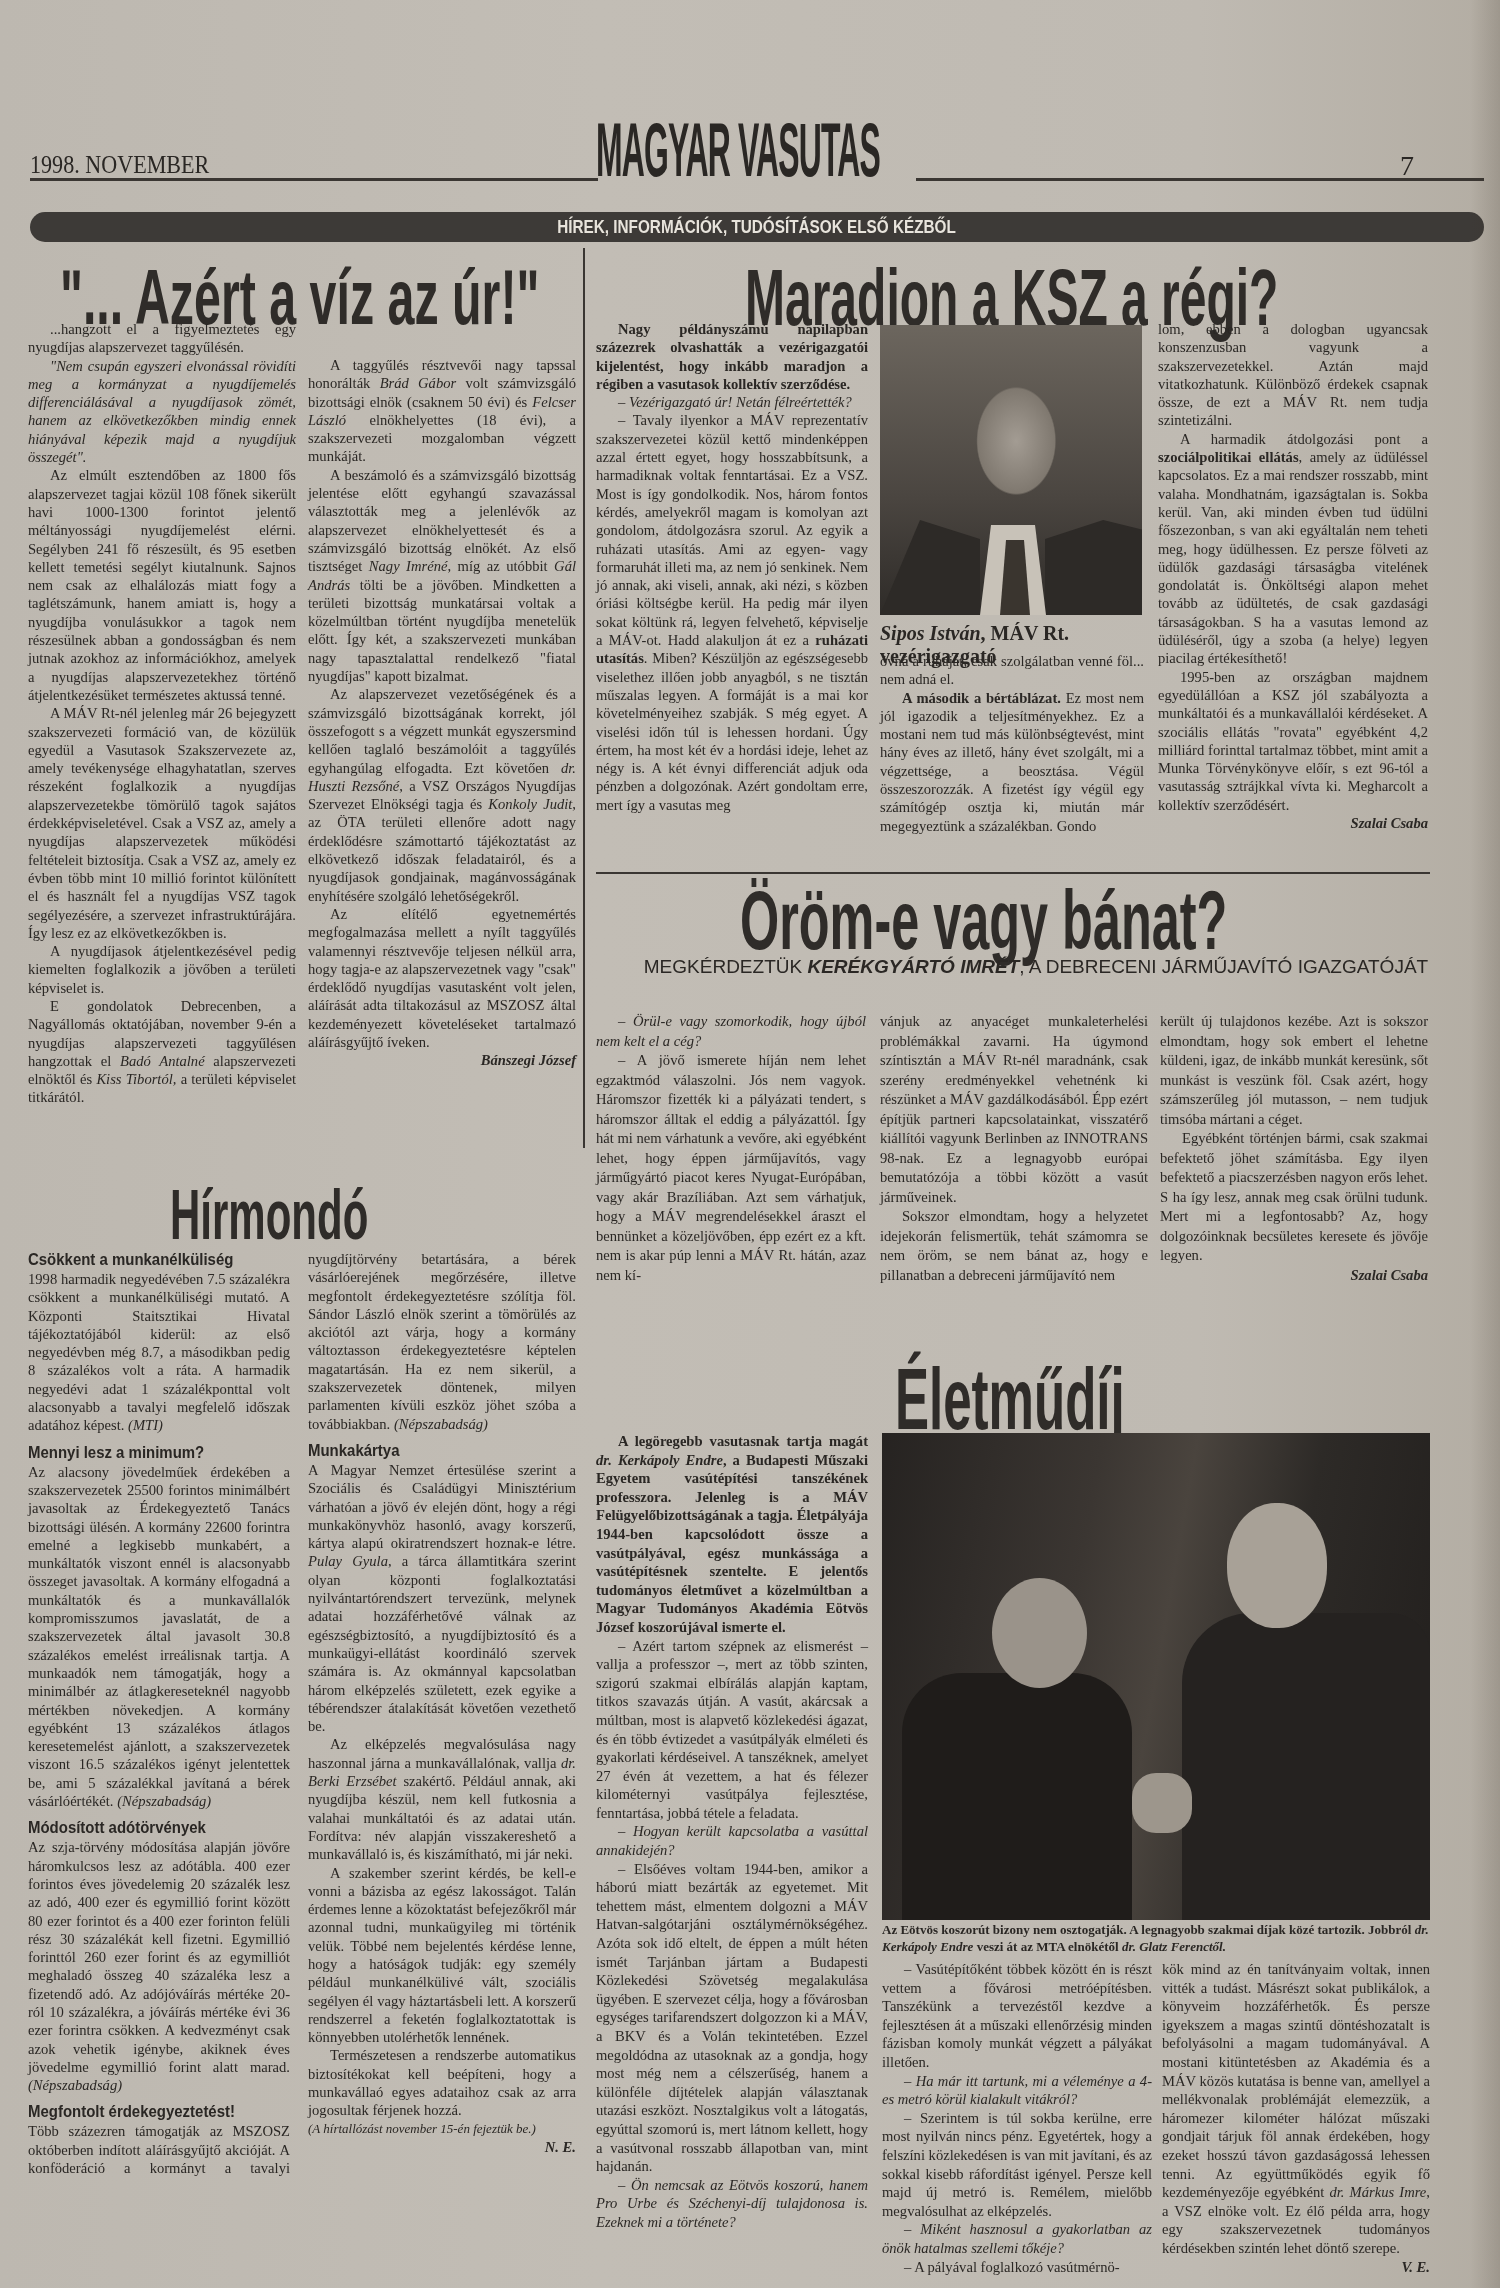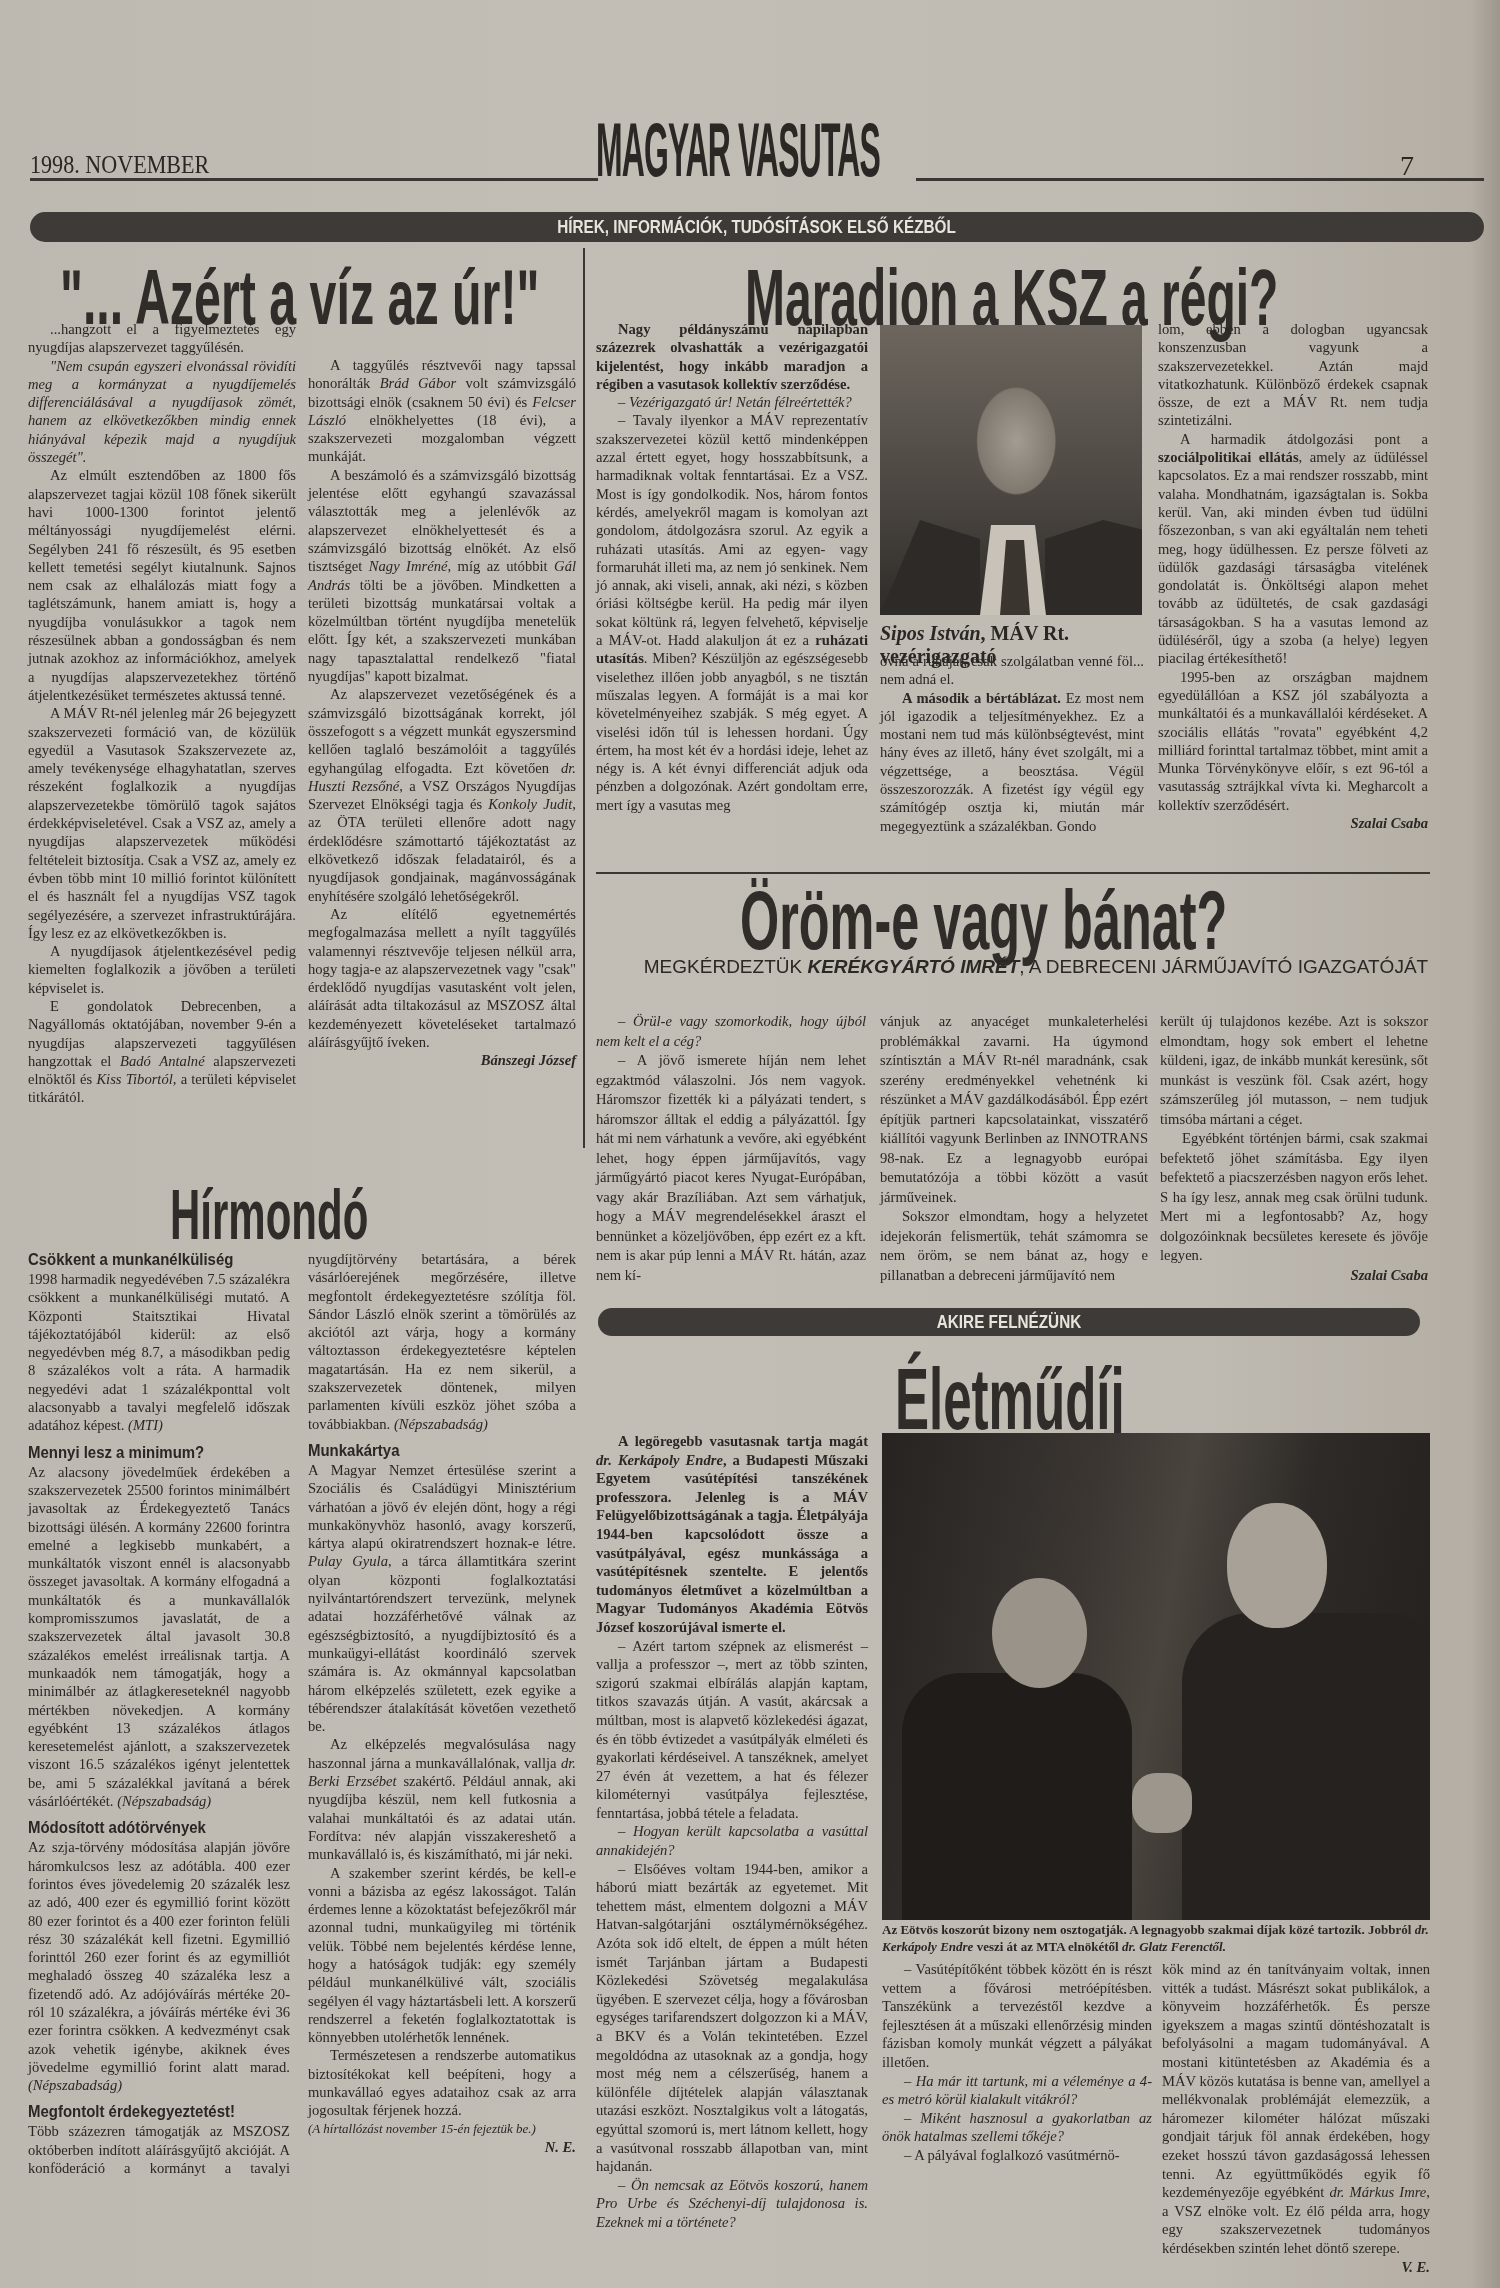--- a/index.html
+++ b/index.html
@@ -149,21 +149,20 @@
     <p class="noind"><span>nyugdíjtörvény betartására, a bérek vásárlóerejének megőrzésére, illetve megfontolt érdekegyeztetésre szólítja föl. Sándor László elnök szerint a tömörülés az akciótól azt várja, hogy a kormány változtasson érdekegyeztetésre képtelen magatartásán. Ha ez nem sikerül, a szakszervezetek döntenek, milyen parlamenten kívüli eszköz jöhet szóba a továbbiakban.</span> <i>(Népszabadság)</i></p>
     <p class="hm-title">Munkakártya</p>
     <p class="noind"><span>A Magyar Nemzet értesülése szerint a Szociális és Családügyi Minisztérium várhatóan a jövő év elején dönt, hogy a régi munkakönyvhöz hasonló, avagy korszerű, kártya alapú okiratrendszert hoznak-e létre. </span><i>Pulay Gyula</i><span>, a tárca államtitkára szerint olyan központi foglalkoztatási nyilvántartórendszert tervezünk, melynek adatai hozzáférhetővé válnak az egészségbiztosító, a nyugdíjbiztosító és a munkaügyi-ellátást koordináló szervek számára is. Az okmánnyal kapcsolatban három elképzelés született, ezek egyike a tébérendszer átalakítását követően vezethető be.</span></p>
     <p><span>Az elképzelés megvalósulása nagy haszonnal járna a munkavállalónak, vallja </span><i>dr. Berki Erzsébet</i><span> szakértő. Például annak, aki nyugdíjba készül, nem kell futkosnia a valahai munkáltatói és az adatai után. Fordítva: név alapján visszakereshető a munkavállaló is, és kiszámítható, mi jár neki.</span></p>
     <p>A szakember szerint kérdés, be kell-e vonni a bázisba az egész lakosságot. Talán érdemes lenne a közoktatást befejezőkről már azonnal tudni, munkaügyileg mi történik velük. Többé nem bejelentés kérdése lenne, hogy a hatóságok tudják: egy személy például munkanélkülivé vált, szociális segélyen él vagy háztartásbeli lett. A korszerű rendszerrel a feketén foglalkoztatottak is könnyebben utolérhetők lennének.</p>
     <p>Természetesen a rendszerbe automatikus biztosítékokat kell beépíteni, hogy a munkavállaó egyes adataihoz csak az arra jogosultak férjenek hozzá.</p>
     <p class="sig-plain" style="font-size:13px;text-align:left;">(A hírtallózást november 15-én fejeztük be.)</p>
     <p class="sig">N. E.</p>
   </div>
 
-  <div class="abs band band-akire"><span>AKIRE FELNÉZÜNK</span></div>
   <div class="abs headline h-eletmu">Életműdíj</div>
 
   <div class="col" style="left:596px;top:1432px;width:272px;line-height:18.6px;">
     <p class="lead"><span>A legöregebb vasutasnak tartja magát </span><i>dr. Kerkápoly Endre</i><span>, a Budapesti Műszaki Egyetem vasútépítési tanszékének professzora. Jelenleg is a MÁV Felügyelőbizottságának a tagja. Életpályája 1944-ben kapcsolódott össze a vasútpályával, egész munkássága a vasútépítésnek szentelte. E jelentős tudományos életművet a közelmúltban a Magyar Tudományos Akadémia Eötvös József koszorújával ismerte el.</span></p>
     <p>– Azért tartom szépnek az elismerést – vallja a professzor –, mert az több szinten, szigorú szakmai elbírálás alapján kaptam, titkos szavazás útján. A vasút, akárcsak a múltban, most is alapvető közlekedési ágazat, és én több évtizedet a vasútpályák elméleti és gyakorlati kérdéseivel. A tanszéknek, amelyet 27 évén át vezettem, a hat és félezer kilométernyi vasútpálya fejlesztése, fenntartása, jobbá tétele a feladata.</p>
     <p class="it">– Hogyan került kapcsolatba a vasúttal annakidején?</p>
     <p>– Elsőéves voltam 1944-ben, amikor a háború miatt bezárták az egyetemet. Mit tehettem mást, elmentem dolgozni a MÁV Hatvan-salgótarjáni osztálymérnökségéhez. Azóta sok idő eltelt, de éppen a múlt héten ismét Tarjánban jártam a Budapesti Közlekedési Szövetség megalakulása ügyében. E szervezet célja, hogy a fővárosban egységes tarifarendszert dolgozzon ki a MÁV, a BKV és a Volán tekintetében. Ezzel megoldódna az utasoknak az a gondja, hogy most még nem a célszerűség, hanem a különféle díjtételek alapján választanak utazási eszközt. Nosztalgikus volt a látogatás, egyúttal szomorú is, mert látnom kellett, hogy a vasútvonal rosszabb állapotban van, mint hajdanán.</p>
     <p class="it">– Ön nemcsak az Eötvös koszorú, hanem Pro Urbe és Széchenyi-díj tulajdonosa is. Ezeknek mi a története?</p>
   </div>
 
@@ -172,20 +171,21 @@
     <div class="abs head1"></div>
     <div class="abs body2"></div>
     <div class="abs head2"></div>
     <div class="abs hands"></div>
   </div>
   <div class="abs caption-award"><span>Az Eötvös koszorút bizony nem osztogatják. A legnagyobb szakmai díjak közé tartozik. Jobbról </span><i>dr. Kerkápoly Endre</i><span> veszi át az MTA elnökétől </span><i>dr. Glatz Ferenctől.</i></div>
 
   <div class="col" style="left:882px;top:1960px;width:270px;line-height:18.6px;">
     <p>– Vasútépítőként többek között én is részt vettem a fővárosi metróépítésben. Tanszékünk a tervezéstől kezdve a fejlesztésen át a műszaki ellenőrzésig minden fázisban komoly munkát végzett a pályákat illetően.</p>
     <p class="it">– Ha már itt tartunk, mi a véleménye a 4-es metró körül kialakult vitákról?</p>
+    <p>– Szerintem is túl sokba kerülne, erre most nyilván nincs pénz. Egyetértek, hogy a felszíni közlekedésen is van mit javítani, és az sokkal kisebb ráfordítást igényel. Persze kell majd új metró is. Remélem, mielőbb megvalósulhat az elképzelés.</p>
     <p class="it">– Miként hasznosul a gyakorlatban az önök hatalmas szellemi tőkéje?</p>
     <p>– A pályával foglalkozó vasútmérnö-</p>
   </div>
 
   <div class="col" style="left:1162px;top:1960px;width:268px;line-height:18.6px;">
     <p class="noind"><span>kök mind az én tanítványaim voltak, innen vitték a tudást. Másrészt sokat publikálok, a könyveim hozzáférhetők. És persze igyekszem a magas szintű döntéshozatalt is befolyásolni a magam tudományával. A mostani kitüntetésben az Akadémia és a MÁV közös kutatása is benne van, amellyel a mellékvonalak problémáját elemezzük, a háromezer kilométer hálózat műszaki gondjait tárjuk föl annak érdekében, hogy ezeket hosszú távon gazdaságossá lehessen tenni. Az együttműködés egyik fő kezdeményezője egyébként </span><i>dr. Márkus Imre</i><span>, a VSZ elnöke volt. Ez élő példa arra, hogy egy szakszervezetnek tudományos kérdésekben szintén lehet döntő szerepe.</span></p>
     <p class="sig">V. E.</p>
   </div>
 
   <div class="abs right-shadow"></div>

